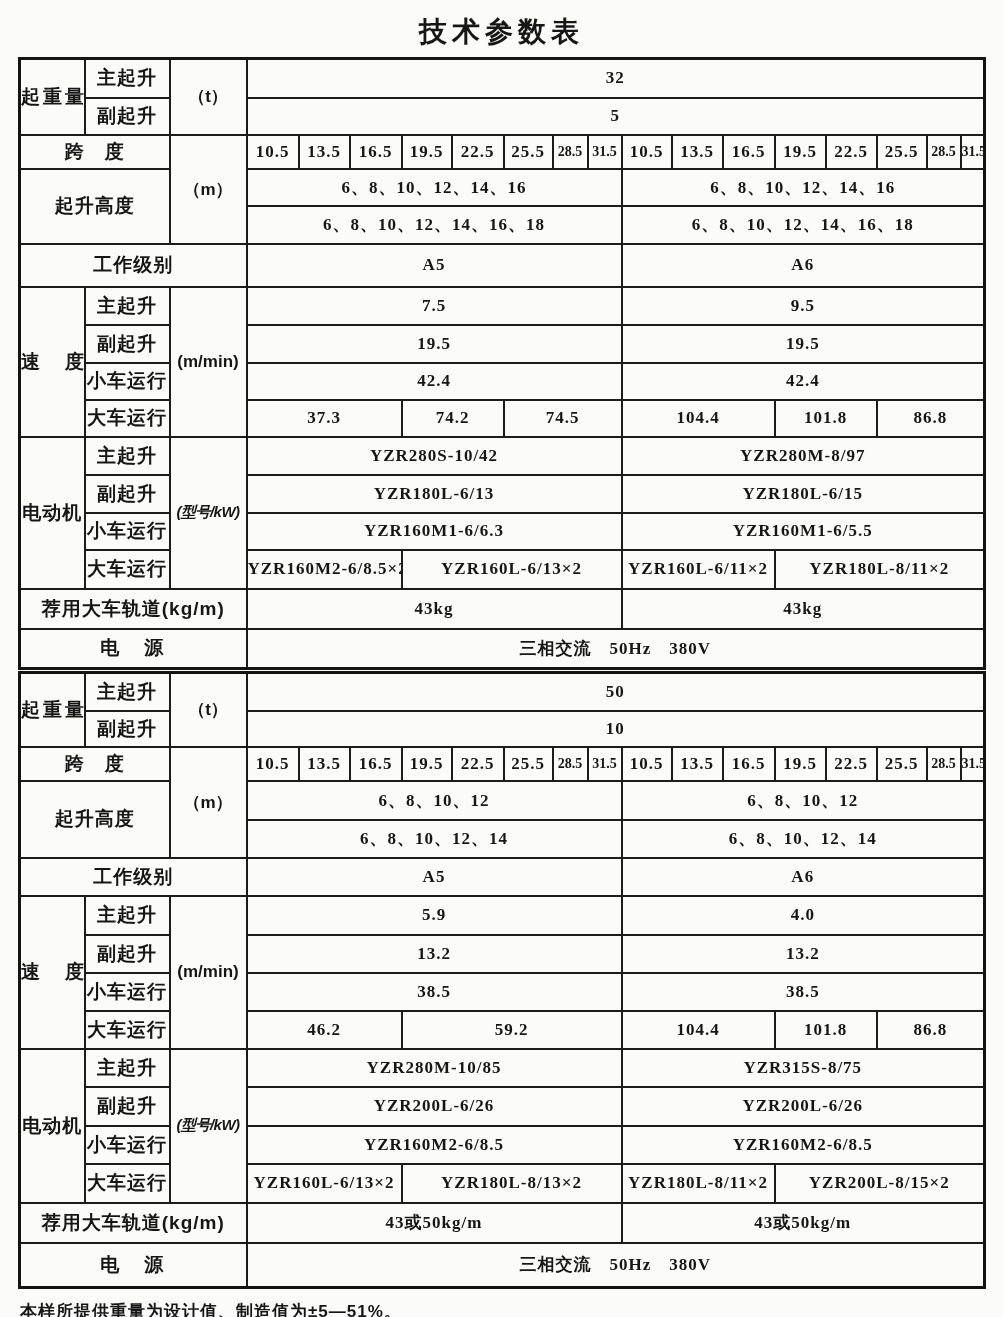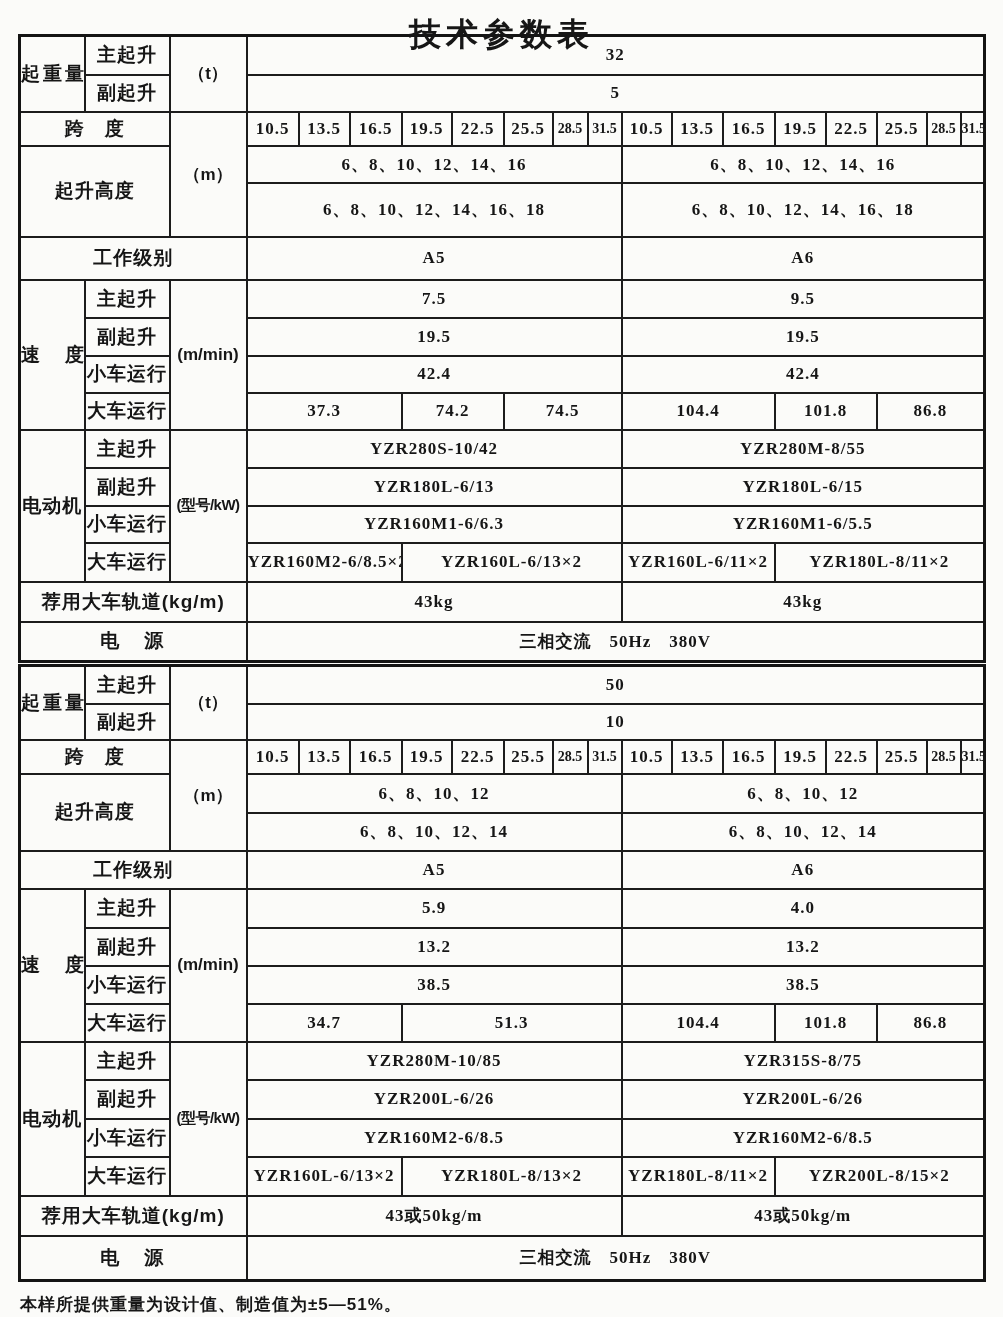--- a/index.html
+++ b/index.html
@@ -4,22 +4,22 @@
 <style>
   html,body { margin:0; padding:0; }
   body {
     width:1003px; height:1317px;
     background:#fbfbf9;
     color:#161616;
     font-family:"Liberation Sans", sans-serif;
   }
   .title {
     text-align:center;
-    font-size:32px; font-weight:bold; letter-spacing:5px;
-    padding-top:13px; height:34px; box-sizing:border-box;
+    font-size:28px; font-weight:bold; letter-spacing:5px;
+    padding-top:13px; height:57px; box-sizing:border-box;
   }
   table.spec {
     border-collapse:collapse; table-layout:fixed;
     margin-left:18px; width:966px;
     border:3px solid #141414;
   }
   table.spec + table.spec { margin-top:1px; }
   td {
     border:2px solid #1c1c1c;
     text-align:center; vertical-align:middle;
@@ -27,21 +27,21 @@
   }
   .lab {
     font-family:"Liberation Sans", sans-serif;
     font-weight:bold; font-size:19px; letter-spacing:1px;
   }
   .grp { letter-spacing:3px; }
   .unit {
     font-family:"Liberation Sans", sans-serif;
     font-weight:bold; font-size:17px; letter-spacing:0;
   }
-  .unitsm { font-size:15px; letter-spacing:-0.5px; }
+  .unitsm { font-size:15px; letter-spacing:-0.5px;font-style:italic; }
   .val {
     font-family:"Liberation Serif","DejaVu Serif",serif;
     font-weight:bold; font-size:17px; letter-spacing:1px;
   }
   .sm  { font-size:14px; letter-spacing:0;font-family:Liberation Serif, serif; }
   .footnote {
     margin:11px 0 0 20px;
     font-size:17px; font-weight:600; letter-spacing:1px;
   }
 </style>
@@ -101,21 +101,21 @@
   <td class="val">22.5</td>
   <td class="val">25.5</td>
   <td class="val sm">28.5</td>
   <td class="val sm">31.5</td>
 </tr>
 <tr style="height:37px">
   <td class="lab" colspan="2" rowspan="2">起升高度</td>
   <td class="val" colspan="8">6、8、10、12、14、16</td>
   <td class="val" colspan="8">6、8、10、12、14、16</td>
 </tr>
-<tr style="height:54px">
+<tr style="height:38px">
   <td class="val" colspan="8">6、8、10、12、14、16、18</td>
   <td class="val" colspan="8">6、8、10、12、14、16、18</td>
 </tr>
 <tr style="height:43px">
   <td class="lab" colspan="3">工作级别</td>
   <td class="val" colspan="8">A5</td>
   <td class="val" colspan="8">A6</td>
 </tr>
 <tr style="height:38px">
   <td class="lab grp" rowspan="4">速　度</td>
@@ -141,21 +141,21 @@
   <td class="val" colspan="3">74.5</td>
   <td class="val" colspan="3">104.4</td>
   <td class="val" colspan="2">101.8</td>
   <td class="val" colspan="3">86.8</td>
 </tr>
 <tr style="height:38px">
   <td class="lab" rowspan="4">电动机</td>
   <td class="lab">主起升</td>
   <td class="unit unitsm" rowspan="4">(型号/kW)</td>
   <td class="val" colspan="8">YZR280S-10/42</td>
-  <td class="val" colspan="8">YZR280M-8/55</td>
+  <td class="val" colspan="8">YZR280M-8/97</td>
 </tr>
 <tr style="height:38px">
   <td class="lab">副起升</td>
   <td class="val" colspan="8">YZR180L-6/13</td>
   <td class="val" colspan="8">YZR180L-6/15</td>
 </tr>
 <tr style="height:37px">
   <td class="lab">小车运行</td>
   <td class="val" colspan="8">YZR160M1-6/6.3</td>
   <td class="val" colspan="8">YZR160M1-6/5.5</td>
@@ -258,22 +258,22 @@
   <td class="val" colspan="8">13.2</td>
   <td class="val" colspan="8">13.2</td>
 </tr>
 <tr style="height:38px">
   <td class="lab">小车运行</td>
   <td class="val" colspan="8">38.5</td>
   <td class="val" colspan="8">38.5</td>
 </tr>
 <tr style="height:38px">
   <td class="lab">大车运行</td>
-  <td class="val" colspan="3">34.7</td>
-  <td class="val" colspan="5">51.3</td>
+  <td class="val" colspan="3">46.2</td>
+  <td class="val" colspan="5">59.2</td>
   <td class="val" colspan="3">104.4</td>
   <td class="val" colspan="2">101.8</td>
   <td class="val" colspan="3">86.8</td>
 </tr>
 <tr style="height:38px">
   <td class="lab" rowspan="4">电动机</td>
   <td class="lab">主起升</td>
   <td class="unit unitsm" rowspan="4">(型号/kW)</td>
   <td class="val" colspan="8">YZR280M-10/85</td>
   <td class="val" colspan="8">YZR315S-8/75</td>

